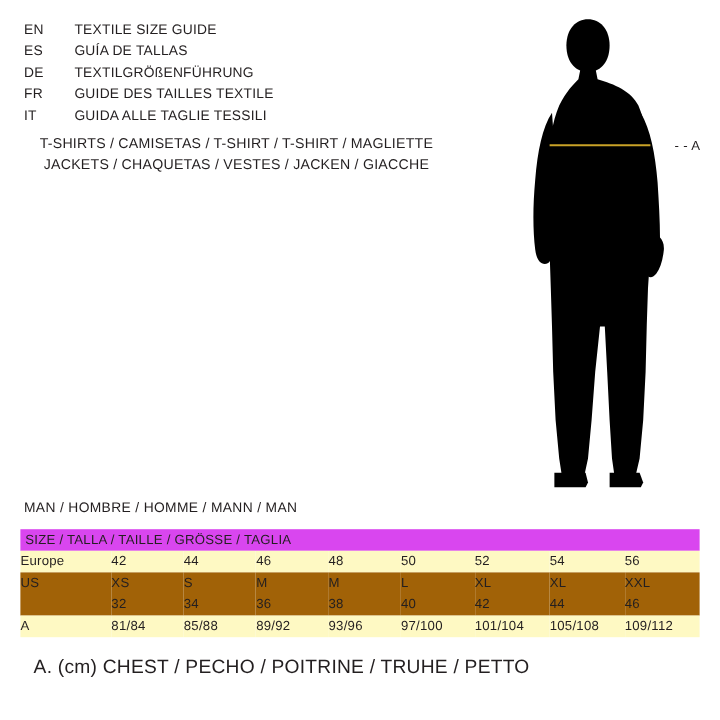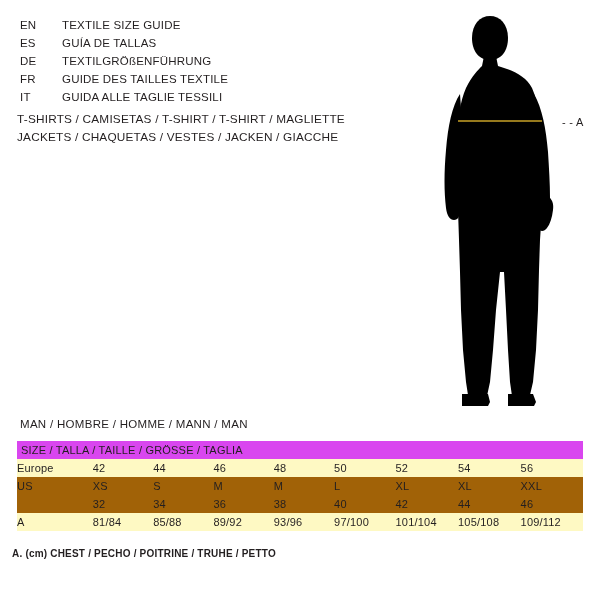--- a/index.html
+++ b/index.html
@@ -52,20 +52,21 @@
     position: absolute;
     top: 110px;
     left: 17px;
     width: 360px;
   }
   .garment-line {
     font-size: 11.8px;
     line-height: 18px;
     letter-spacing: 0.2px;
     white-space: nowrap;
+    text-align: center;
   }
 
   
   .figure-wrap {
     position: absolute;
     top: 10px;
     left: 400px;
     width: 200px;
     height: 400px;
   }
@@ -123,24 +124,23 @@
     width: 84px;
     padding-left: 4px;
   }
   td.val {
     width: 67px;
   }
 
   .footnote {
     position: absolute;
     top: 548px;
-    left: 12px;
-    font-size: 10px;
-    letter-spacing: 0.2px;
-    font-weight: bold;
+    left: 28px;
+    font-size: 16px;
+    letter-spacing: 0.2px;
   }
 </style>
 </head>
 <body>
 
 <div class="page">
 
   <div class="lang-block">
     <div class="lang-row">
       <span class="lang-code">EN</span>

